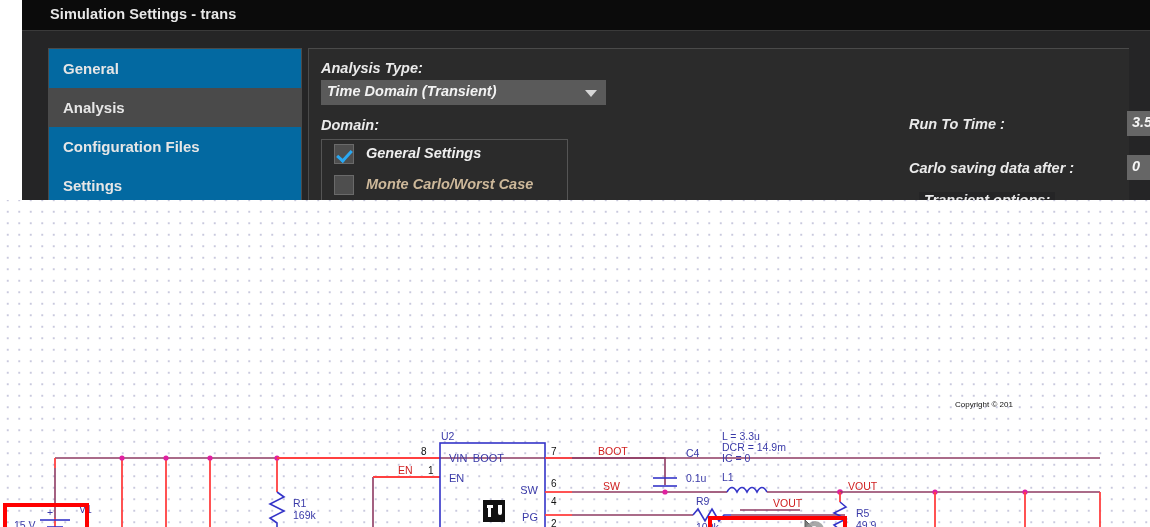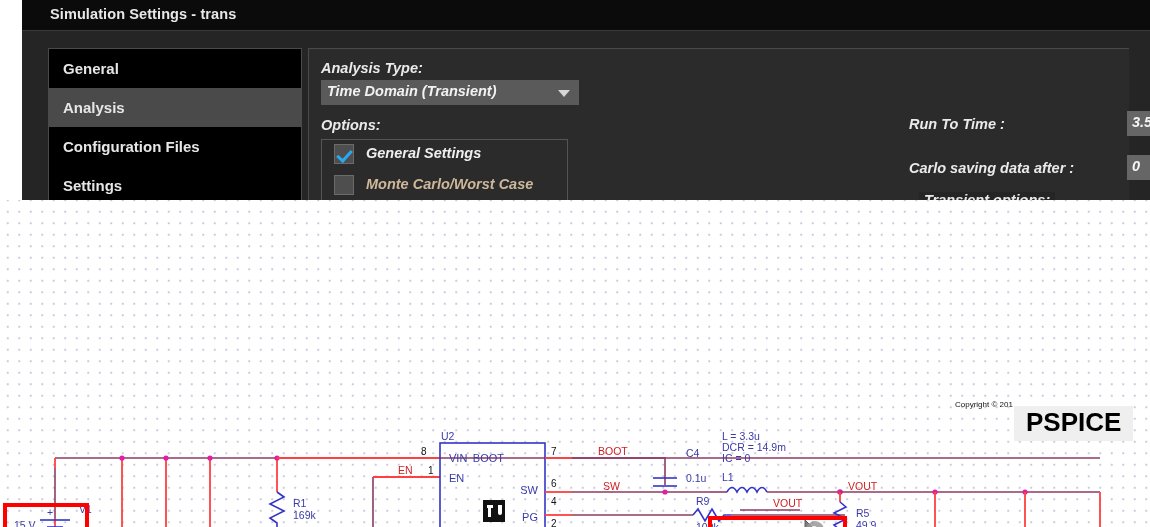--- a/index.html
+++ b/index.html
@@ -24,38 +24,38 @@
     letter-spacing:.1px;white-space:nowrap;margin-left:12px;
   }
   #dialog-body{
     position:absolute;left:22px;top:30px;width:1128px;height:170px;background:#252526;
   }
   #dialog-sep{position:absolute;left:22px;top:30px;width:1128px;height:1px;background:#3a3a3a;}
 
   
   #category-panel{
     position:absolute;left:48px;top:48px;width:252px;height:152px;
-    background:#000000;border:1px solid #4a4a4a;border-bottom:none;
+    background:#0369a1;border:1px solid #4a4a4a;border-bottom:none;
   }
   .cat-item{
     position:absolute;left:0;width:252px;height:39px;line-height:39px;
     color:#e6e6e6;font-size:15px;font-weight:bold;padding-left:14px;
     box-sizing:border-box;white-space:nowrap;
   }
   .cat-item.selected{background:#4a4a4a;}
 
   
   #options-panel{
     position:absolute;left:308px;top:48px;width:820px;height:152px;
     background:#2b2b2b;border:1px solid #4a4a4a;border-bottom:none;border-right:none;font-style:italic;
   }
   .lbl{color:#eaeaea;font-weight:bold;font-size:14.5px;white-space:nowrap;}
   #analysis-type-label{position:absolute;left:12px;top:11px;}
   #analysis-type-select{
-    position:absolute;left:12px;top:31px;width:258px;height:25px;
+    position:absolute;left:12px;top:31px;width:285px;height:25px;
     background:#5a5a5a;border:none;color:#f2f2f2;font-size:14.5px;font-weight:bold;
   }
   #analysis-type-value{position:absolute;left:6px;top:3px;white-space:nowrap;}
   #analysis-type-caret{
     position:absolute;right:9px;top:10px;width:0;height:0;
     border-left:6px solid transparent;border-right:6px solid transparent;border-top:7px solid #d6d6d6;
   }
   #options-label{position:absolute;left:12px;top:68px;}
   #options-listbox{
     position:absolute;left:12px;top:90px;width:245px;height:62px;
@@ -121,21 +121,21 @@
     <div class="cat-item" style="top:117px">Settings</div>
   </div>
 
   <div id="options-panel">
     <div class="lbl" id="analysis-type-label">Analysis Type:</div>
     <div id="analysis-type-select">
       <div id="analysis-type-value">Time Domain (Transient)</div>
       <div id="analysis-type-caret"></div>
     </div>
 
-    <div class="lbl" id="options-label">Options:</div>
+    <div class="lbl" id="options-label">Domain:</div>
 
     <div id="options-listbox">
       <div class="opt-row" style="top:31px">
         <div class="opt-box"></div>
         <div class="opt-text dim">Monte Carlo/Worst Case</div>
       </div>
       <div class="opt-row" style="top:0px">
         <div class="opt-box checked"></div>
         <div class="opt-text">General Settings</div>
       </div>
@@ -417,15 +417,14 @@
     <rect x="710" y="318" width="135" height="122" fill="none" stroke="#ff0000" stroke-width="4"></rect>
 
     <g transform="translate(805,320)" opacity="0.75">
       <path d="M0,0 L0,17 L4,13 L7,20 L10,18 L7,12 L12,12 Z" fill="#555" stroke="#222" stroke-width="1"></path>
       <circle cx="10" cy="10" r="9" fill="#777" opacity="0.85"></circle>
       <text x="6" y="14" font-size="11" fill="#fff" font-family="Liberation Sans,sans-serif">2</text>
     </g>
   </svg>
 
   <div id="copyright">Copyright © 201</div>
-  <div id="pspice-badge">PSPICE</div>
 
 </div>
 
 </body></html>

